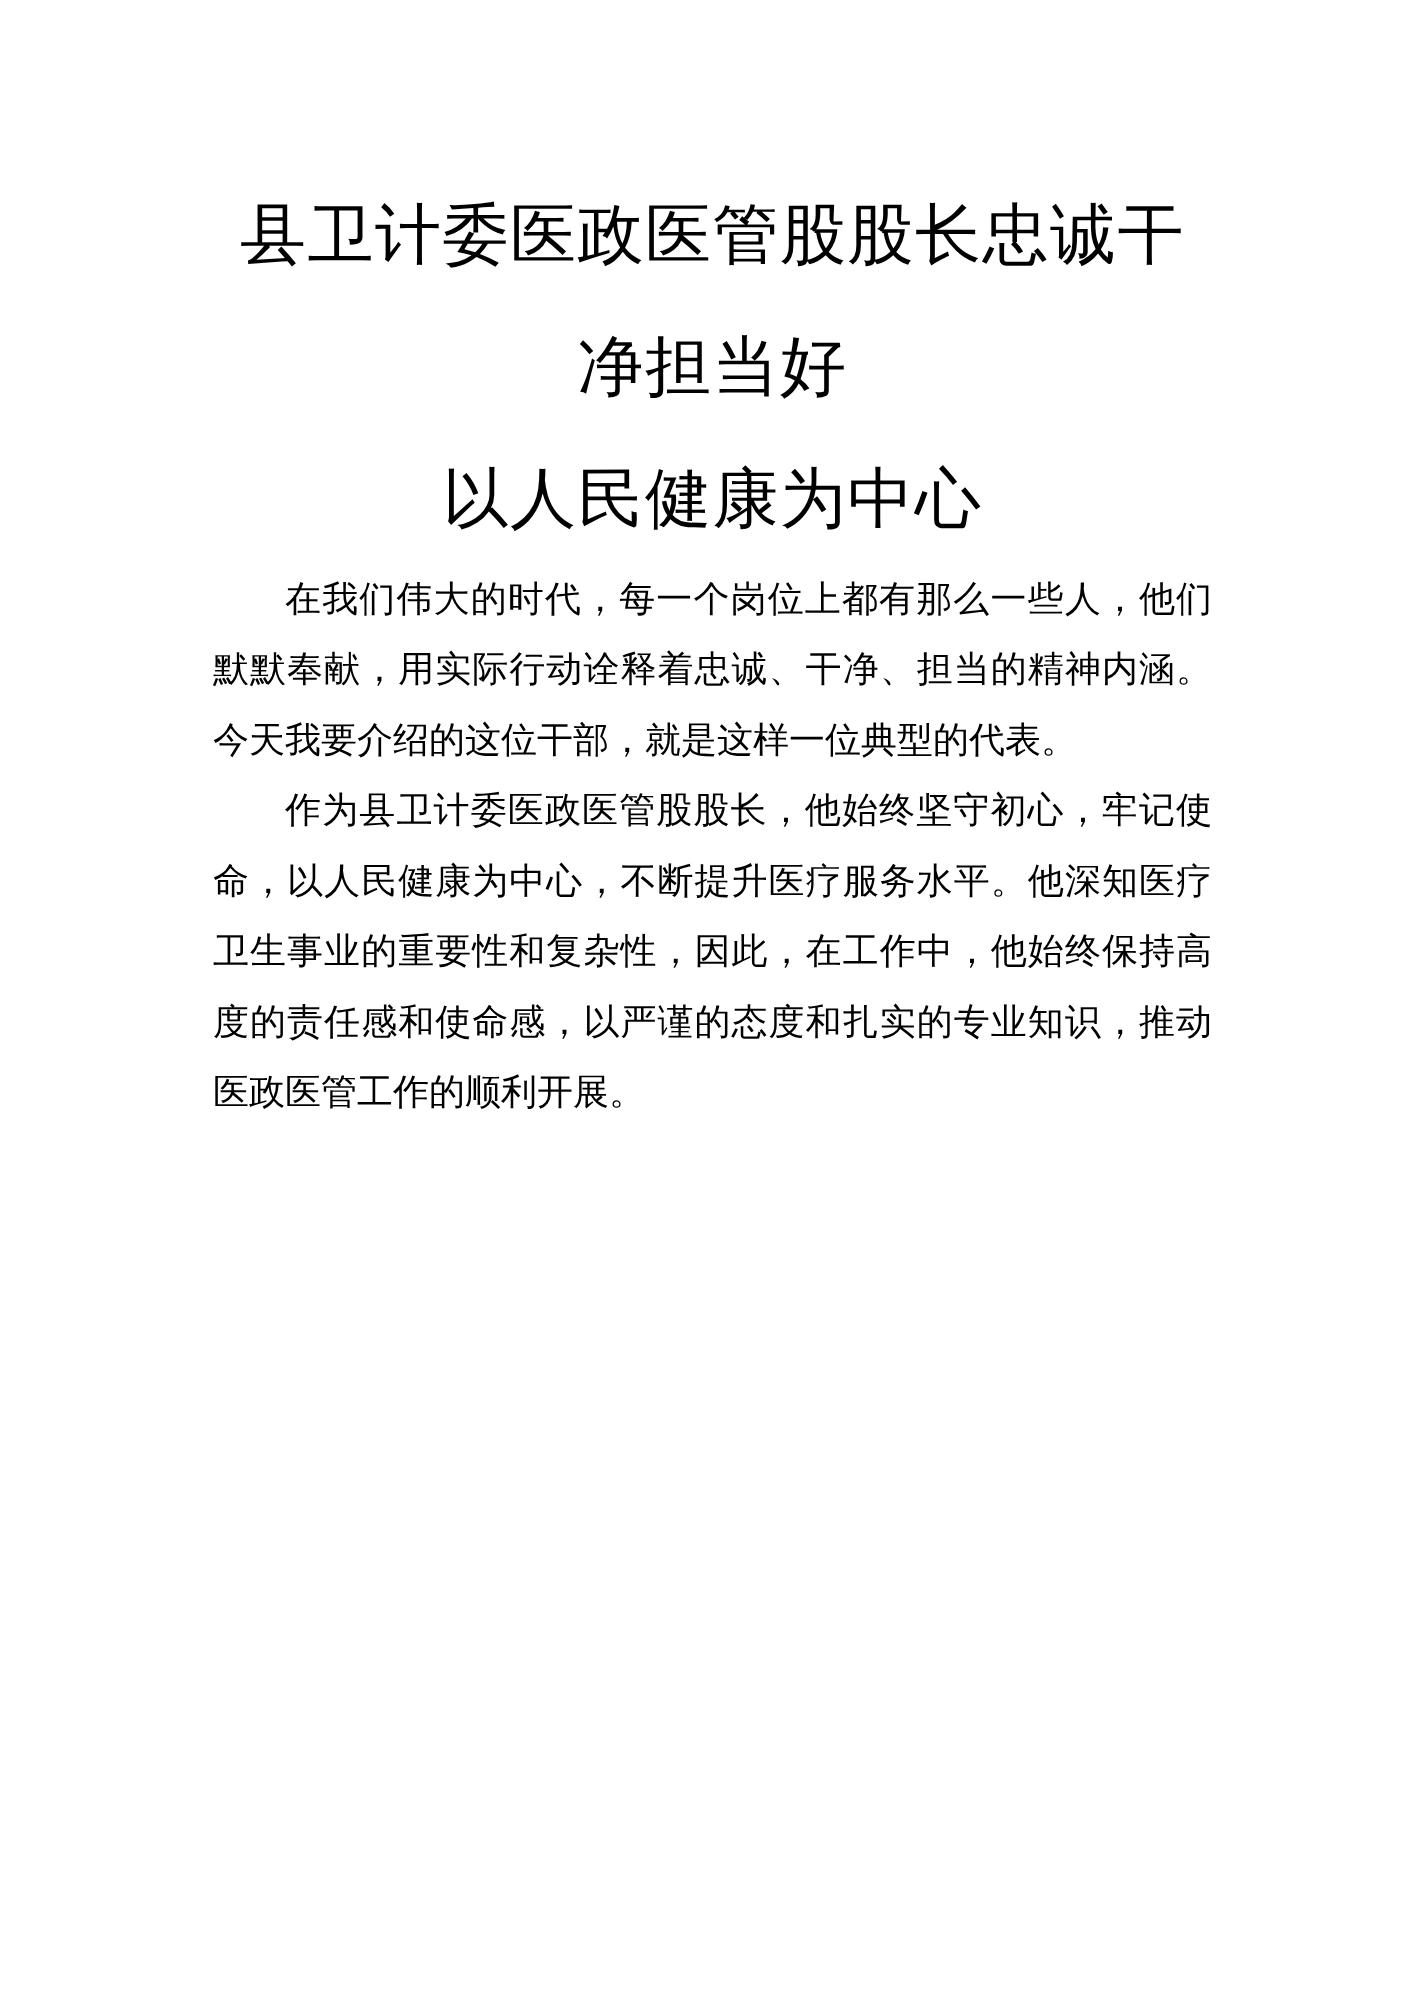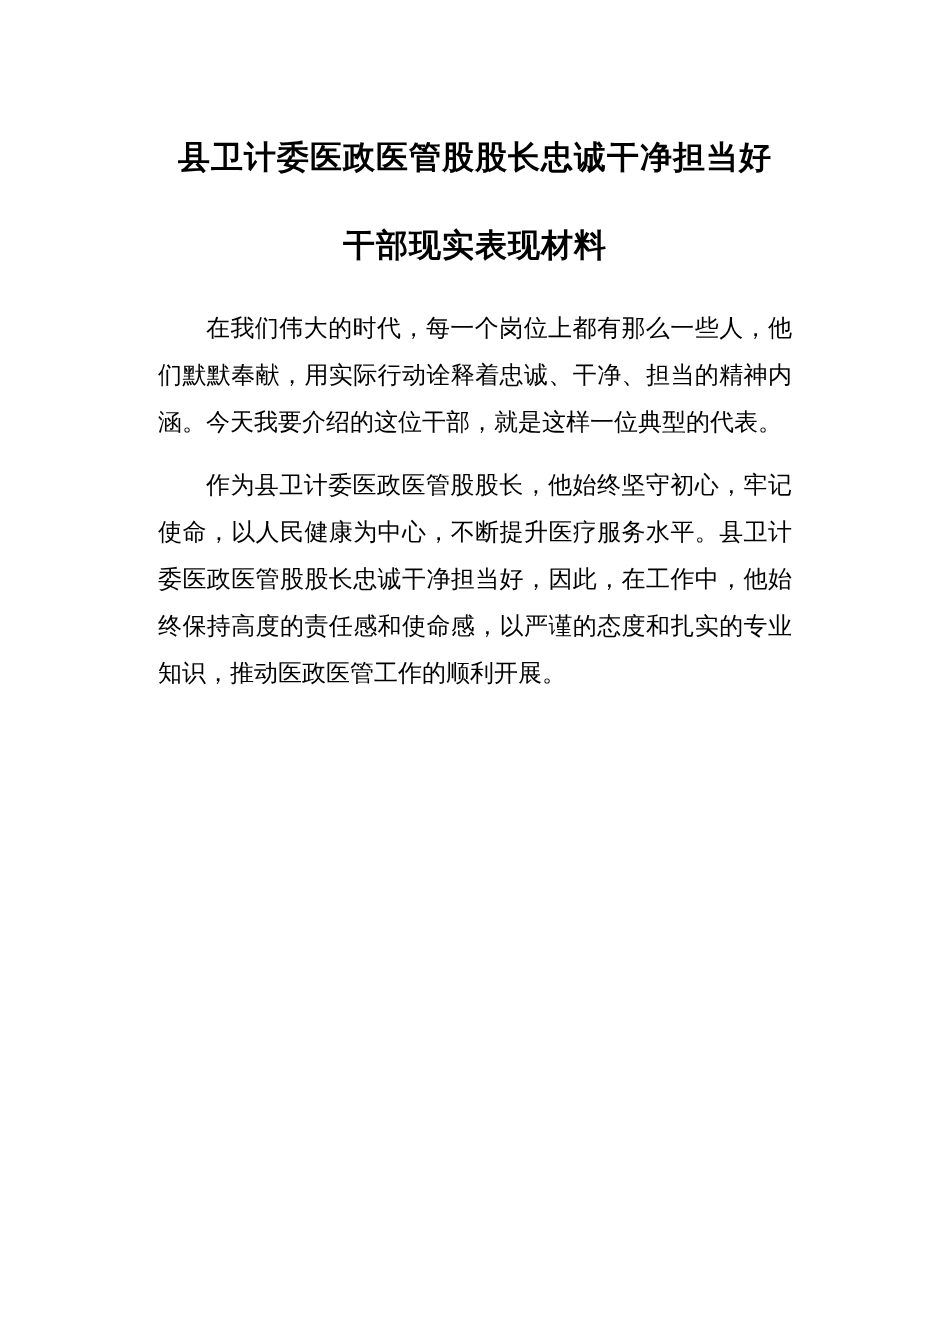--- a/index.html
+++ b/index.html
@@ -18,47 +18,47 @@
     width: 950px;
     height: 1344px;
     background: #ffffff;
     padding: 113px 142px 0 142px;
     overflow: hidden;
     color: #000000;
   }
   .doc-title {
     margin: 0 0 0 0;
     font-family: "Liberation Sans", sans-serif;
-    font-weight: bold;
-    font-size: 32px;
+    font-weight: normal;
+    font-size: 44px;
     line-height: 88px;
     text-align: center;
     color: #000000;
     letter-spacing: 1px;
   }
   .doc-body {
     font-family: "Liberation Serif", serif;
     font-size: 24px;
     line-height: 47px;
     color: #000000;
     text-align: justify;
     text-justify: inter-ideograph;
   }
   .doc-body p {
-    margin: 16px;
+    margin: 0;
     text-indent: 2em;
     word-break: break-all;
   }
 </style>
 </head>
 <body>
 
 <div class="page">
   <h1 class="doc-title">
     <span class="title-line" style="display:block">县卫计委医政医管股股长忠诚干净担当好</span>
-    <span class="title-line" style="display:block">干部现实表现材料</span>
+    <span class="title-line" style="display:block">以人民健康为中心</span>
   </h1>
 
   <div class="doc-body">
     <p>在我们伟大的时代，每一个岗位上都有那么一些人，他们默默奉献，用实际行动诠释着忠诚、干净、担当的精神内涵。今天我要介绍的这位干部，就是这样一位典型的代表。</p>
-    <p>作为县卫计委医政医管股股长，他始终坚守初心，牢记使命，以人民健康为中心，不断提升医疗服务水平。县卫计委医政医管股股长忠诚干净担当好，因此，在工作中，他始终保持高度的责任感和使命感，以严谨的态度和扎实的专业知识，推动医政医管工作的顺利开展。</p>
+    <p>作为县卫计委医政医管股股长，他始终坚守初心，牢记使命，以人民健康为中心，不断提升医疗服务水平。他深知医疗卫生事业的重要性和复杂性，因此，在工作中，他始终保持高度的责任感和使命感，以严谨的态度和扎实的专业知识，推动医政医管工作的顺利开展。</p>
   </div>
 </div>
 
 </body></html>

